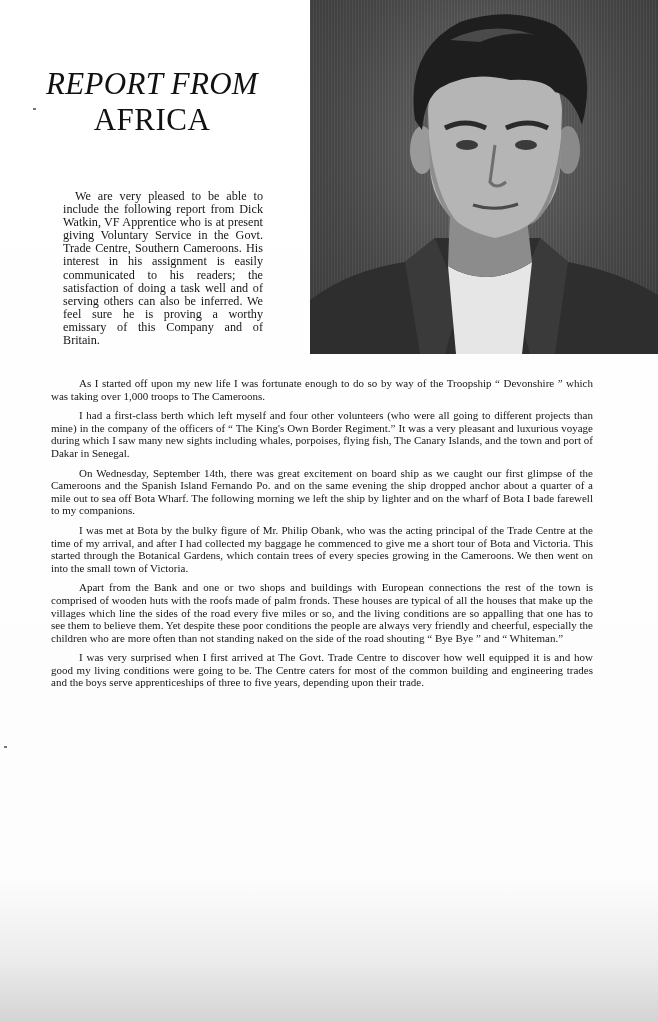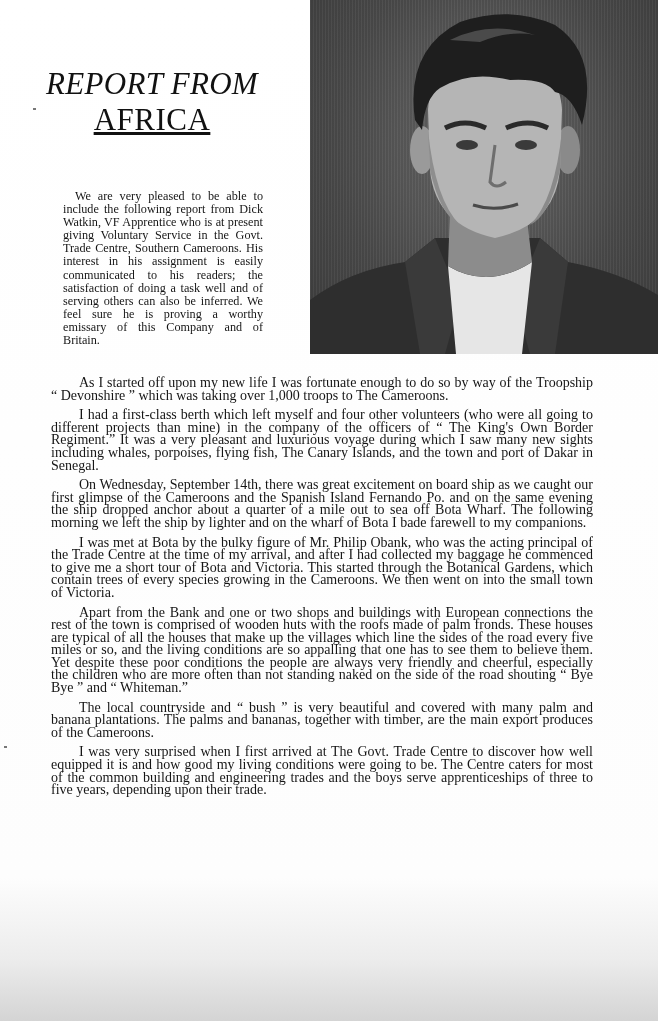--- a/index.html
+++ b/index.html
@@ -31,21 +31,20 @@
       font-size: 31px;
       line-height: 36px;
       letter-spacing: 0.3px;
       margin: 0;
       color: #111;
     }
     .title .line2 {
       display: block;
       font-style: normal;
       letter-spacing: 0.5px;
-      text-decoration: underline;
     }
     .title .line1 { display: block; }
     .intro {
       position: absolute;
       left: 51px;
       top: 178px;
       width: 200px;
       font-size: 12.2px;
       line-height: 13.1px;
       text-align: justify;
@@ -63,21 +62,21 @@
       background:
         repeating-linear-gradient(90deg, rgba(255,255,255,0.04) 0 1px, rgba(0,0,0,0.05) 1px 3px),
         radial-gradient(ellipse at 50% 40%, #6a6a6a 0%, #4a4a4a 60%, #3c3c3c 100%);
     }
     .photo svg { display: block; }
     .body-text {
       position: absolute;
       left: 51px;
       top: 377px;
       width: 542px;
-      font-size: 14px;
+      font-size: 11px;
       line-height: 12.6px;
       color: #151515;
     }
     .body-text p {
       margin: 0 0 7px 0;
       text-align: justify;
       text-indent: 28px;
     }
     .page-number {
       position: absolute;
@@ -141,20 +140,19 @@
       <path d="M163 205 Q185 212 208 204" stroke="#4a4a4a" stroke-width="3" fill="none"></path>
     </svg>
   </div>
 
   <div class="body-text">
     <p>As I started off upon my new life I was fortunate enough to do so by way of the Troopship “ Devonshire ” which was taking over 1,000 troops to The Cameroons.</p>
     <p>I had a first-class berth which left myself and four other volunteers (who were all going to different projects than mine) in the company of the officers of “ The King's Own Border Regiment.” It was a very pleasant and luxurious voyage during which I saw many new sights including whales, porpoises, flying fish, The Canary Islands, and the town and port of Dakar in Senegal.</p>
     <p>On Wednesday, September 14th, there was great excitement on board ship as we caught our first glimpse of the Cameroons and the Spanish Island Fernando Po. and on the same evening the ship dropped anchor about a quarter of a mile out to sea off Bota Wharf. The following morning we left the ship by lighter and on the wharf of Bota I bade farewell to my companions.</p>
     <p>I was met at Bota by the bulky figure of Mr. Philip Obank, who was the acting principal of the Trade Centre at the time of my arrival, and after I had collected my baggage he commenced to give me a short tour of Bota and Victoria. This started through the Botanical Gardens, which contain trees of every species growing in the Cameroons. We then went on into the small town of Victoria.</p>
     <p>Apart from the Bank and one or two shops and buildings with European connections the rest of the town is comprised of wooden huts with the roofs made of palm fronds. These houses are typical of all the houses that make up the villages which line the sides of the road every five miles or so, and the living conditions are so appalling that one has to see them to believe them. Yet despite these poor conditions the people are always very friendly and cheerful, especially the children who are more often than not standing naked on the side of the road shouting “ Bye Bye ” and “ Whiteman.”</p>
-    <p>The local countryside and “ bush ” is very beautiful and covered with many palm and banana plantations. The palms and bananas, together with timber, are the main export produces of the Cameroons.</p>
     <p>I was very surprised when I first arrived at The Govt. Trade Centre to discover how well equipped it is and how good my living conditions were going to be. The Centre caters for most of the common building and engineering trades and the boys serve apprenticeships of three to five years, depending upon their trade.</p>
   </div>
 
 
   <div class="margin-mark" style="left:33px; top:108px;"></div>
   <div class="margin-mark" style="left:4px; top:746px;"></div>
 </div>
 
 </body></html>

